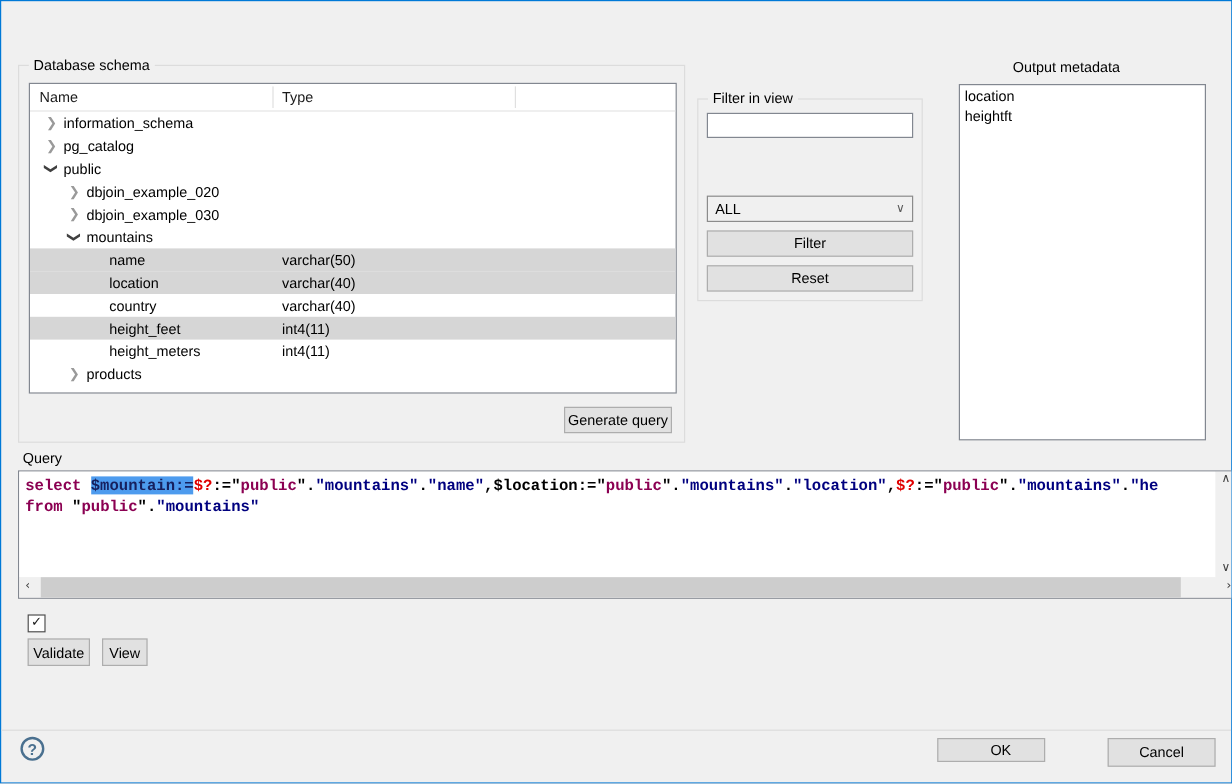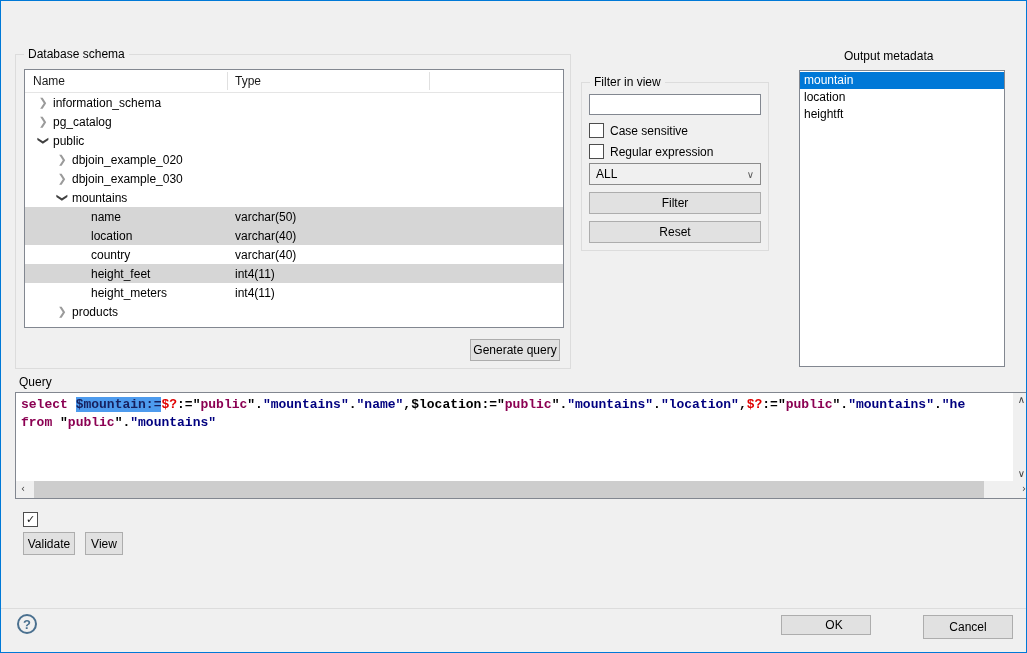--- a/index.html
+++ b/index.html
@@ -132,42 +132,31 @@
             <span>products</span>
           </div>
         </div>
     </div>
     <button class="btn" style="left:454px;top:284px;width:90px;height:22px;">Generate query</button>
   </div>
 
   <div class="group" style="left:580px;top:81px;width:186px;height:167px;">
     <span class="group-label">Filter in view</span>
     <input class="textinput" style="left: 7px; top: 11px; width: 162px; height: 19px;" value="">
-    <div style="position:absolute;left:7px;top:37px;">
-        <div class="cb-row">
-          <span class="cb"></span>
-          <span class="cb-label">Case sensitive</span>
-        </div>
-        <div class="cb-row">
-          <span class="cb"></span>
-          <span class="cb-label">Regular expression</span>
-        </div>
-      </div>
     <div class="combo" style="left:7px;top:80px;width:158px;height:20px;">
       <span>ALL</span>
       <span class="chev-down">∨</span>
     </div>
     <button class="btn" style="left:7px;top:109px;width:172px;height:22px;">Filter</button>
     <button class="btn" style="left:7px;top:138px;width:172px;height:22px;">Reset</button>
   </div>
 
 
   <span class="om-label" style="left:800px;top:48px;margin-left:43px;">Output metadata</span>
   <div class="om-list" style="left:798px;top:69px;width:204px;height:294px;">
-      <div class="om-item selected">mountain</div>
       <div class="om-item">location</div>
       <div class="om-item">heightft</div>
     </div>
 
   <span class="q-label" style="left:18px;top:374px;">Query</span>
   <div class="q-box" style="left:14px;top:391px;width:991px;height:105px;padding-left:23px;">
     <div class="q-text">
       <div>
           <div class="q-line"><span class="tok-kw">select</span><span class="tok-plain"> </span><span class="tok-sel">$mountain:=</span><span class="tok-red">$?</span><span class="tok-plain">:=</span><span class="tok-plain">"</span><span class="tok-kw">public</span><span class="tok-plain">".</span><span class="tok-str">"mountains"</span><span class="tok-plain">.</span><span class="tok-str">"name"</span><span class="tok-plain">,</span><span class="tok-plain">$location:=</span><span class="tok-plain">"</span><span class="tok-kw">public</span><span class="tok-plain">".</span><span class="tok-str">"mountains"</span><span class="tok-plain">.</span><span class="tok-str">"location"</span><span class="tok-plain">,</span><span class="tok-red">$?</span><span class="tok-plain">:=</span><span class="tok-plain">"</span><span class="tok-kw">public</span><span class="tok-plain">".</span><span class="tok-str">"mountains"</span><span class="tok-plain">.</span><span class="tok-str">"he</span></div>
           <div class="q-line"><span class="tok-kw">from</span><span class="tok-plain"> </span><span class="tok-plain">"</span><span class="tok-kw">public</span><span class="tok-plain">".</span><span class="tok-str">"mountains"</span></div>

